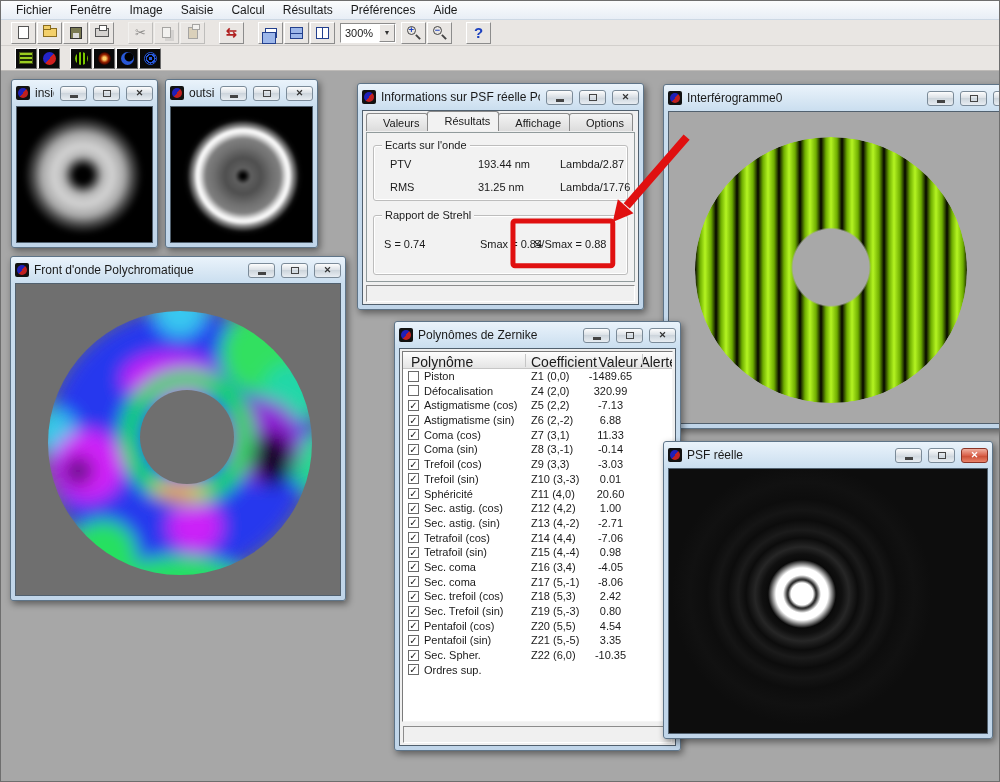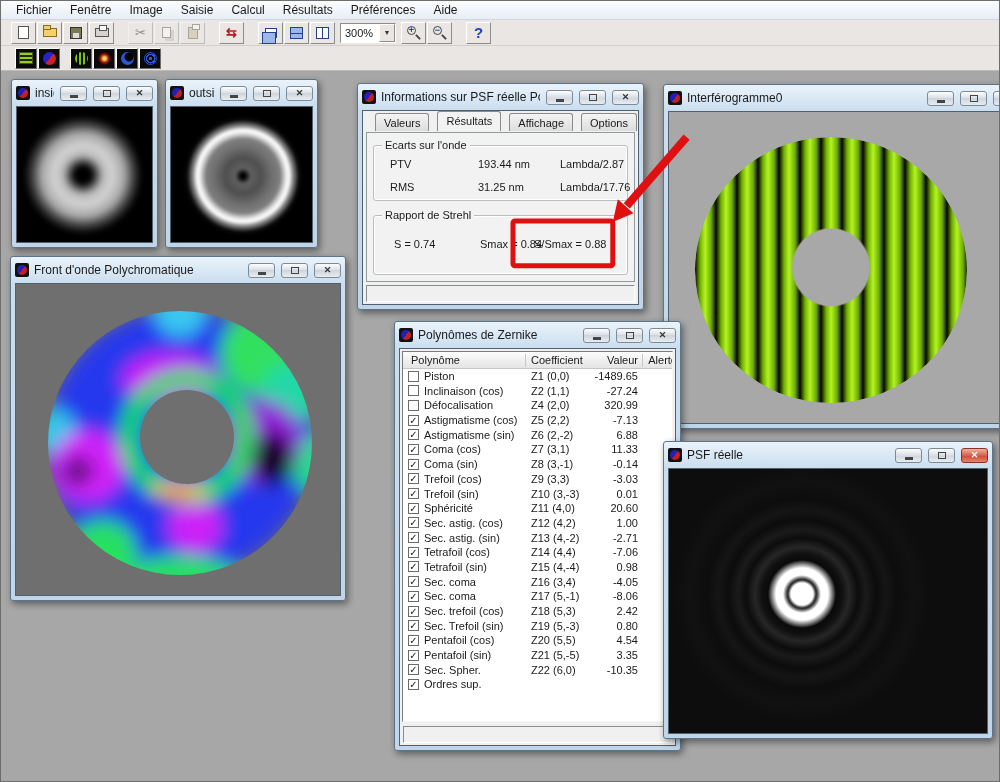--- a/index.html
+++ b/index.html
@@ -83,50 +83,50 @@
     background:repeating-linear-gradient(90deg,#050500 0px,#6fae00 5px,#b4f422 10px,#6fae00 16px,#050500 21px);
     -webkit-mask:radial-gradient(circle at 50% 49%,transparent 0 38px,#000 40px);
     mask:radial-gradient(circle at 50% 49%,transparent 0 38px,#000 40px);}
   
   .psf-spot{position:absolute;inset:0;
     background:radial-gradient(circle at 133px 125px,#ffffff 0 11px,#2e2e2e 14px,#3a3a3a 15px,#ffffff 19px 26px,#0a0a0a 34px,#101010 40px,#262626 47px,#0c0c0c 56px,#1b1b1b 64px,#0c0c0c 74px,#151515 84px,#0d0d0d 95px,#111 112px,#0d0d0d 130px);}
   
   .annot{position:absolute;left:0;top:0;width:100%;height:100%;pointer-events:none;}
   
   .tabs{position:absolute;left:3px;top:2px;display:flex;font-size:11px;}
-  .tab{padding:3px 8px 2px 8px;border:1px solid #8a8a8a;border-bottom:none;border-radius:3px 3px 0 0;
-    background:linear-gradient(#f4f4f4,#dcdcdc);margin-right:-1px;height:18px;margin-left:9px;}
+  .tab{padding:3px 8px 2px 16px;border:1px solid #8a8a8a;border-bottom:none;border-radius:3px 3px 0 0;
+    background:linear-gradient(#f4f4f4,#dcdcdc);margin-right:-1px;height:18px;}
   .tab.active{background:#f2f2f2;height:20px;margin-top:-2px;position:relative;z-index:2;}
   .tabpage{position:absolute;left:3px;right:3px;top:21px;bottom:22px;border:1px solid #919b9c;background:#f2f2f2;}
   .groupbox{position:absolute;left:6px;right:6px;border:1px solid #bdbdbd;border-radius:3px;box-shadow:inset 0 0 0 1px #fff;}
   .groupbox .legend{position:absolute;top:-7px;left:8px;background:#f2f2f2;padding:0 3px;font-size:11px;}
   .g-row{position:absolute;left:0;right:0;font-size:11px;}
   .g-row .c1{position:absolute;left:16px;}
   .g-row .c2{position:absolute;left:104px;}
   .g-row .c3{position:absolute;left:186px;}
-  .strehl-row .c1{left:20px;}
+  .strehl-row .c1{left:10px;}
   .strehl-row .c2{left:106px;}
   .strehl-row .c3{left:160px;}
   .bottom-strip{position:absolute;left:3px;right:3px;bottom:2px;height:17px;border:1px solid;border-color:#8c8c8c #fff #fff #8c8c8c;background:#f0f0f0;}
   
   .z-list{position:absolute;left:2px;right:2px;top:2px;bottom:23px;border:1px solid;border-color:#7b7b7b #f5f5f5 #f5f5f5 #7b7b7b;background:#fff;overflow:hidden;}
-  .z-header{position:relative;height:17px;background:linear-gradient(#fdfdfd,#e4e4e4);border-bottom:1px solid #c6c6c6;font-size:11px;}
+  .z-header{position:relative;height:17px;background:linear-gradient(#fdfdfd,#e4e4e4);border-bottom:1px solid #c6c6c6;font-size:14px;}
   .z-header span{position:absolute;top:2px;}
   .zh1{left:8px;}
   .zh2{left:128px;}
   .zh3{left:180px;width:55px;text-align:right;}
   .zh4{left:224px;width:50px;text-align:right;}
   .z-sep{position:absolute;top:1px;bottom:1px;width:1px;background:#c6c6c6;}
   .z-rows{position:relative;font-size:11px;}
   .z-row{position:relative;height:14.7px;}
   .z-check{position:absolute;left:5px;top:1.5px;width:11px;height:11px;border:1px solid #6a6a6a;background:#fff;
     font-size:10px;line-height:9px;text-align:center;color:#1a1a1a;}
   .z-name{position:absolute;left:21px;top:1px;}
   .z-coef{position:absolute;left:128px;top:1px;}
-  .z-val{position:absolute;left:180px;top:1px;width:55px;text-align:right;}
+  .z-val{position:absolute;left:180px;top:1px;width:55px;text-align:center;}
   
   .wf-svg{position:absolute;left:14px;top:7px;}
 </style>
 </head>
 <body>
 
 <div class="screen">
 
 
   <div class="menubar" id="menu-items">
@@ -417,26 +417,20 @@
           </div>
           <div class="z-rows" id="zernike-rows">
               <div class="z-row">
                 <span class="z-check"></span>
                 <span class="z-name">Piston</span>
                 <span class="z-coef">Z1 (0,0)</span>
                 <span class="z-val">-1489.65</span>
               </div>
               <div class="z-row">
                 <span class="z-check"></span>
-                <span class="z-name">Inclinaison (cos)</span>
-                <span class="z-coef">Z2 (1,1)</span>
-                <span class="z-val">-27.24</span>
-              </div>
-              <div class="z-row">
-                <span class="z-check"></span>
                 <span class="z-name">Défocalisation</span>
                 <span class="z-coef">Z4 (2,0)</span>
                 <span class="z-val">320.99</span>
               </div>
               <div class="z-row">
                 <span class="z-check">✓</span>
                 <span class="z-name">Astigmatisme (cos)</span>
                 <span class="z-coef">Z5 (2,2)</span>
                 <span class="z-val">-7.13</span>
               </div>

